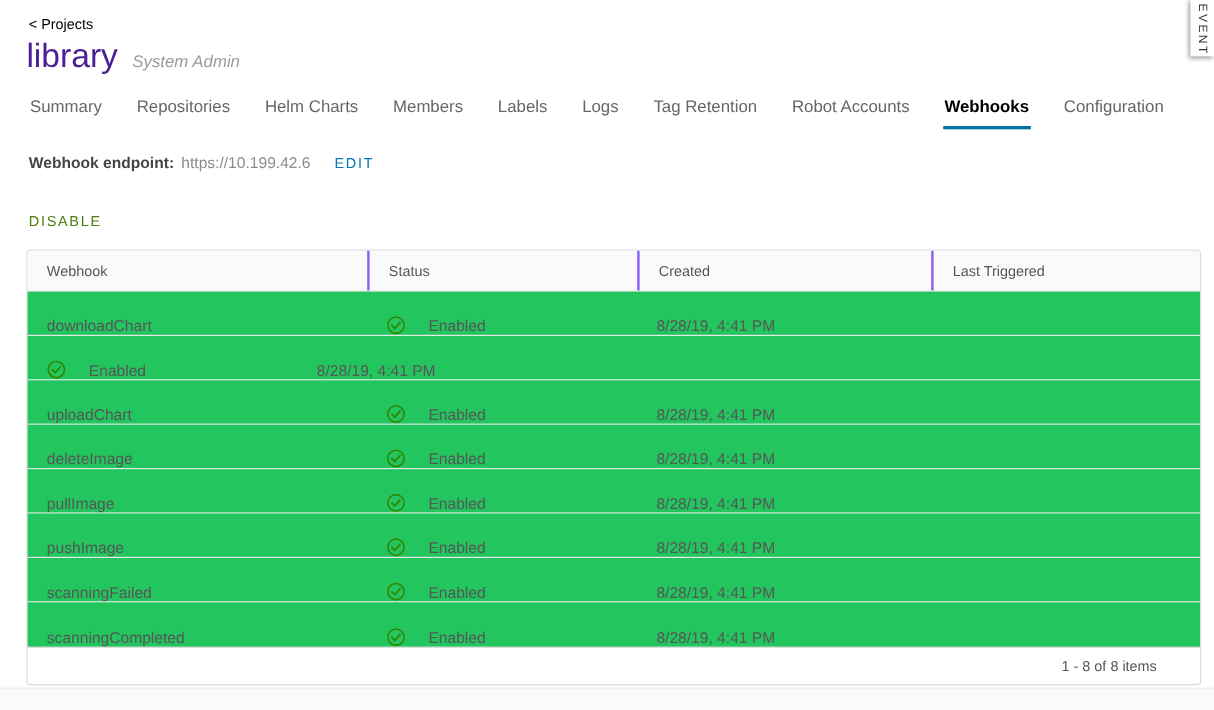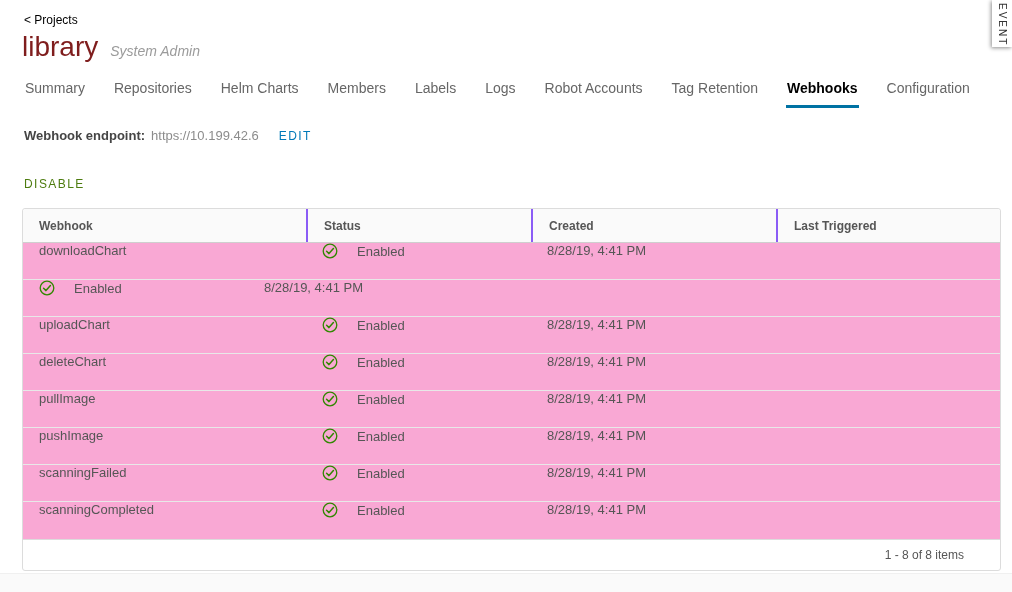--- a/index.html
+++ b/index.html
@@ -35,21 +35,21 @@
     font-size: 12px;
     color: #000000;
     cursor: pointer;
     width: fit-content;
   }
 
   .title-row {
     display: flex; align-items: baseline; gap: 12px;
     margin: 4px 0 0 22px;
   }
-  .page-title { font-size: 28px; font-weight: 400; color: #7f1d1d; }
+  .page-title { font-size: 28px; font-weight: 400; color: #4c1d95; }
   .page-subtitle { font-size: 14px; font-style: italic; color: #9b9b9b; }
 
   
   .tabs {
     display: flex; gap: 27px;
     margin: 13px 0 0 24px;
     font-size: 14px; color: #666666;
     white-space: nowrap;
     overflow: hidden;
     width: 988px;
@@ -100,37 +100,37 @@
     border: 1px solid #dcdcdc;
     border-radius: 3px;
     background: #ffffff;
   }
   .t-header {
     display: flex;
     background: #fafafa;
     border-bottom: 1px solid #cfcfcf;
     height: 34px;
     align-items: stretch;
-    font-size: 12px; font-weight: 700; color: #565656;
+    font-size: 12px; font-weight: 400; color: #565656;
     border-radius: 3px 3px 0 0;
   }
   .th { display: flex; align-items: center; padding-left: 16px; }
   .th + .th { border-left: 2px solid #8b5cf6; }
   .col1 { width: 283px; flex: 0 0 auto; }
   .col2 { width: 225px; flex: 0 0 auto; }
   .col3 { width: 245px; flex: 0 0 auto; }
   .col4 { flex: 1 1 auto; }
 
   .tr {
     display: flex;
     height: 37px;
-    align-items: flex-start;
+    align-items: flex-end;
     border-bottom: 1px solid #e8e8e8;
     font-size: 13px; color: #565656;
-    background: #f9a8d4;
+    background: #22c55e;
   }
   .tr:last-child { border-bottom: none; }
   .td { padding-left: 16px; overflow: hidden; white-space: nowrap; }
   .td.status { display: flex; align-items: center; gap: 19px; }
   .check-icon { display: inline-flex; width: 16px; height: 16px; flex: 0 0 auto; }
 
   .t-footer {
     display: flex; justify-content: flex-end; align-items: center;
     height: 31px;
     border-top: 1px solid #dcdcdc;
@@ -159,22 +159,22 @@
   <div class="page-subtitle">System Admin</div>
 </div>
 
 <nav class="tabs" id="tabs">
     <div class="tab">Summary</div>
     <div class="tab">Repositories</div>
     <div class="tab">Helm Charts</div>
     <div class="tab">Members</div>
     <div class="tab">Labels</div>
     <div class="tab">Logs</div>
+    <div class="tab">Tag Retention</div>
     <div class="tab">Robot Accounts</div>
-    <div class="tab">Tag Retention</div>
     <div class="tab active">Webhooks</div>
     <div class="tab">Configuration</div>
   </nav>
 
 <div class="endpoint-row">
   <span class="endpoint-label">Webhook endpoint:</span>
   <span class="endpoint-value">https://10.199.42.6</span>
   <button class="edit-btn">EDIT</button>
 </div>
 
@@ -223,21 +223,21 @@
               <circle cx="8" cy="8" r="6.8" fill="none" stroke="#318700" stroke-width="1.3"></circle>
               <path d="M4.6 8.3 L7 10.6 L11.4 5.6" fill="none" stroke="#318700" stroke-width="1.5" stroke-linecap="round" stroke-linejoin="round"></path>
             </svg>
           </span>
           <span>Enabled</span>
         </div>
         <div class="td col3">8/28/19, 4:41 PM</div>
         <div class="td col4"></div>
       </div>
       <div class="tr">
-        <div class="td col1">deleteChart</div>
+        <div class="td col1">deleteImage</div>
         <div class="td col2 status">
           <span class="check-icon">
             <svg width="16" height="16" viewBox="0 0 16 16">
               <circle cx="8" cy="8" r="6.8" fill="none" stroke="#318700" stroke-width="1.3"></circle>
               <path d="M4.6 8.3 L7 10.6 L11.4 5.6" fill="none" stroke="#318700" stroke-width="1.5" stroke-linecap="round" stroke-linejoin="round"></path>
             </svg>
           </span>
           <span>Enabled</span>
         </div>
         <div class="td col3">8/28/19, 4:41 PM</div>

